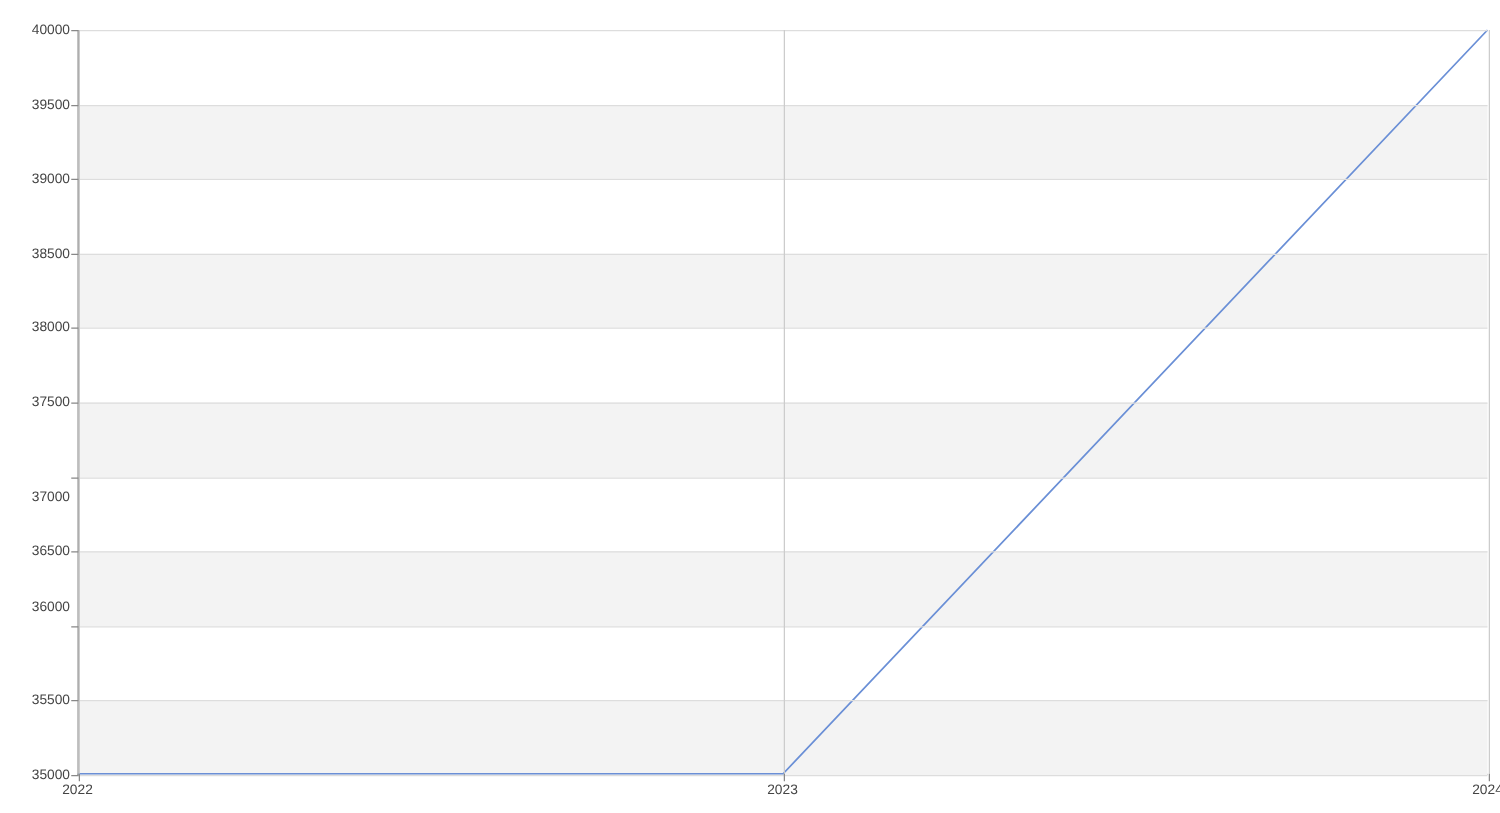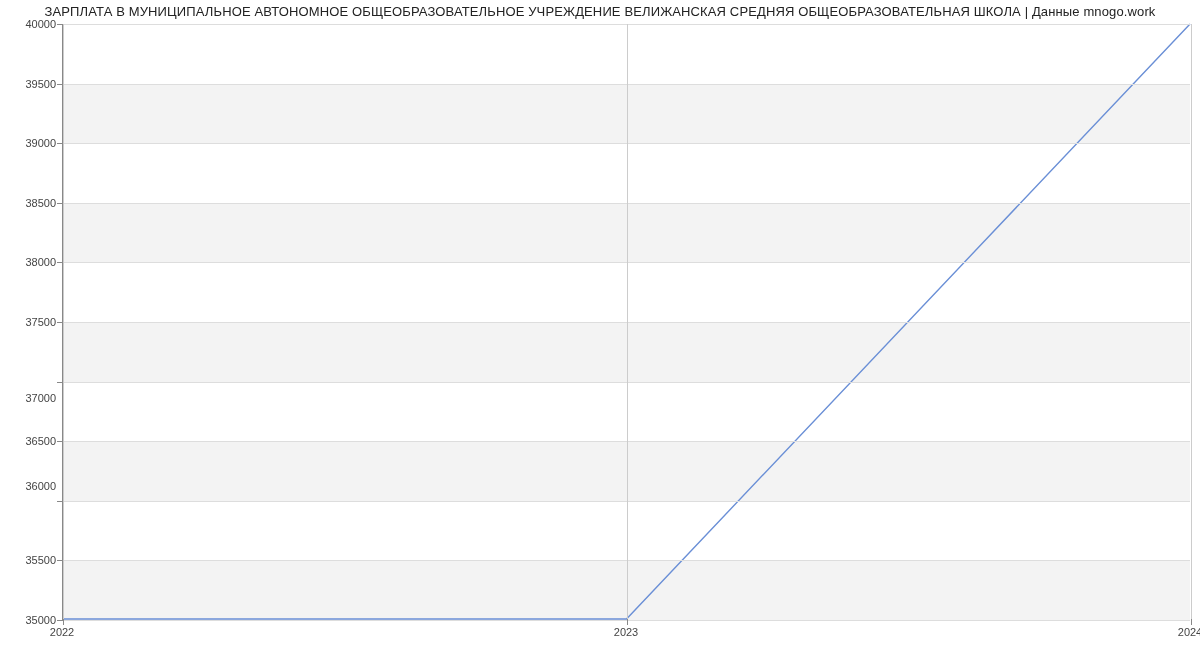--- a/index.html
+++ b/index.html
@@ -20,21 +20,20 @@
     .ylabel { position: absolute; right: 1144px; width: 68px; text-align: right; font-size: 11px; color: #444; transform: translateY(-50%); }
     .xlabel { position: absolute; top: 626px; font-size: 11px; color: #444; transform: translateX(-50%); }
     
     .line-svg { position: absolute; left: 0; top: 0; width: 100%; height: 100%; overflow: visible; }
     .line-path { fill: none; stroke: #6a8fd6; stroke-width: 1.4; }
   </style>
 </head>
 <body>
 
 <div class="wrap">
-  <div class="title">ЗАРПЛАТА В МУНИЦИПАЛЬНОЕ АВТОНОМНОЕ ОБЩЕОБРАЗОВАТЕЛЬНОЕ УЧРЕЖДЕНИЕ ВЕЛИЖАНСКАЯ СРЕДНЯЯ ОБЩЕОБРАЗОВАТЕЛЬНАЯ ШКОЛА | Данные mnogo.work</div>
   <div class="plot" id="plot">
       <div class="band" style="top: 59.6px; height: 59.6px;"></div>
       <div class="band" style="top: 178.8px; height: 59.6px;"></div>
       <div class="band" style="top: 298px; height: 59.6px;"></div>
       <div class="band" style="top: 417.2px; height: 59.6px;"></div>
       <div class="band" style="top: 536.4px; height: 59.6px;"></div>
     <svg class="line-svg" id="lineSvg" viewBox="0 0 1128 596" preserveAspectRatio="none">
       <path class="line-path" id="linePath" d="M0.00 596.00 L564.00 596.00 L1128.00 0.00" stroke="#6a8fd6"></path>
     </svg>
   <div class="ygrid" style="top: 596px;"></div>

